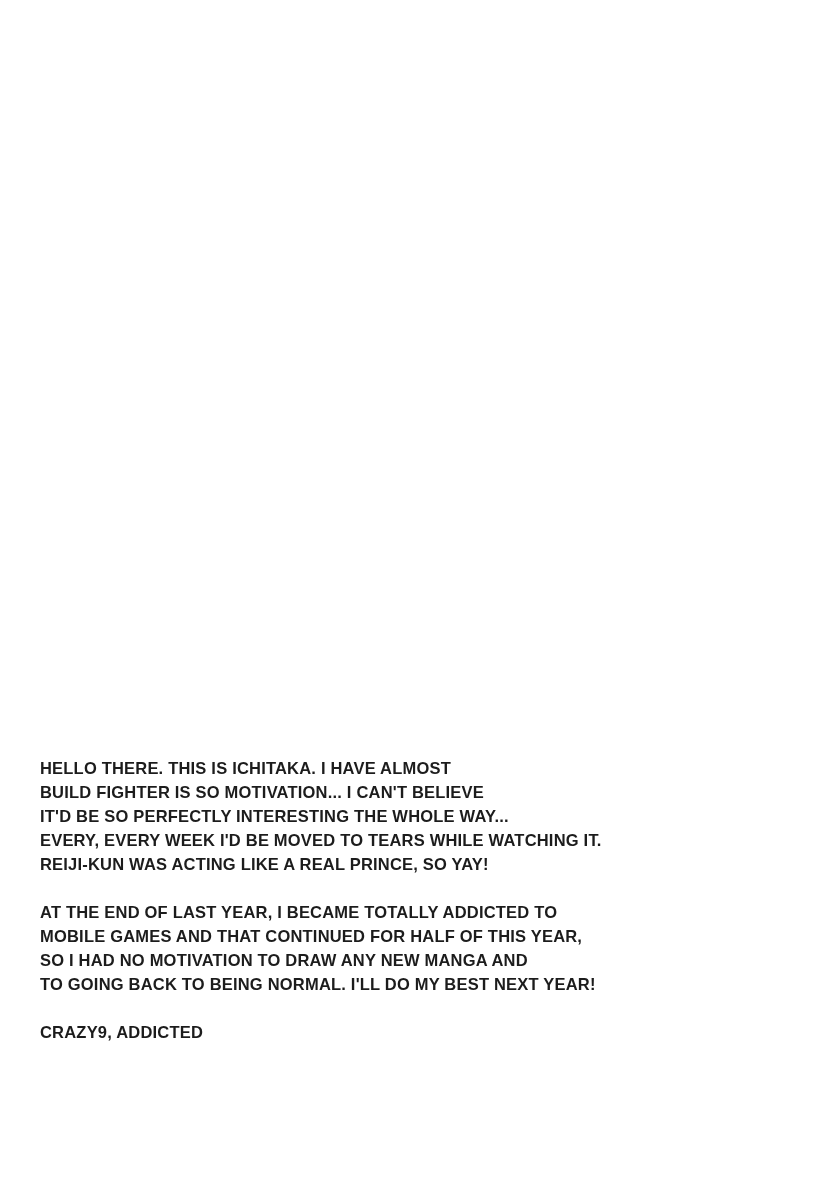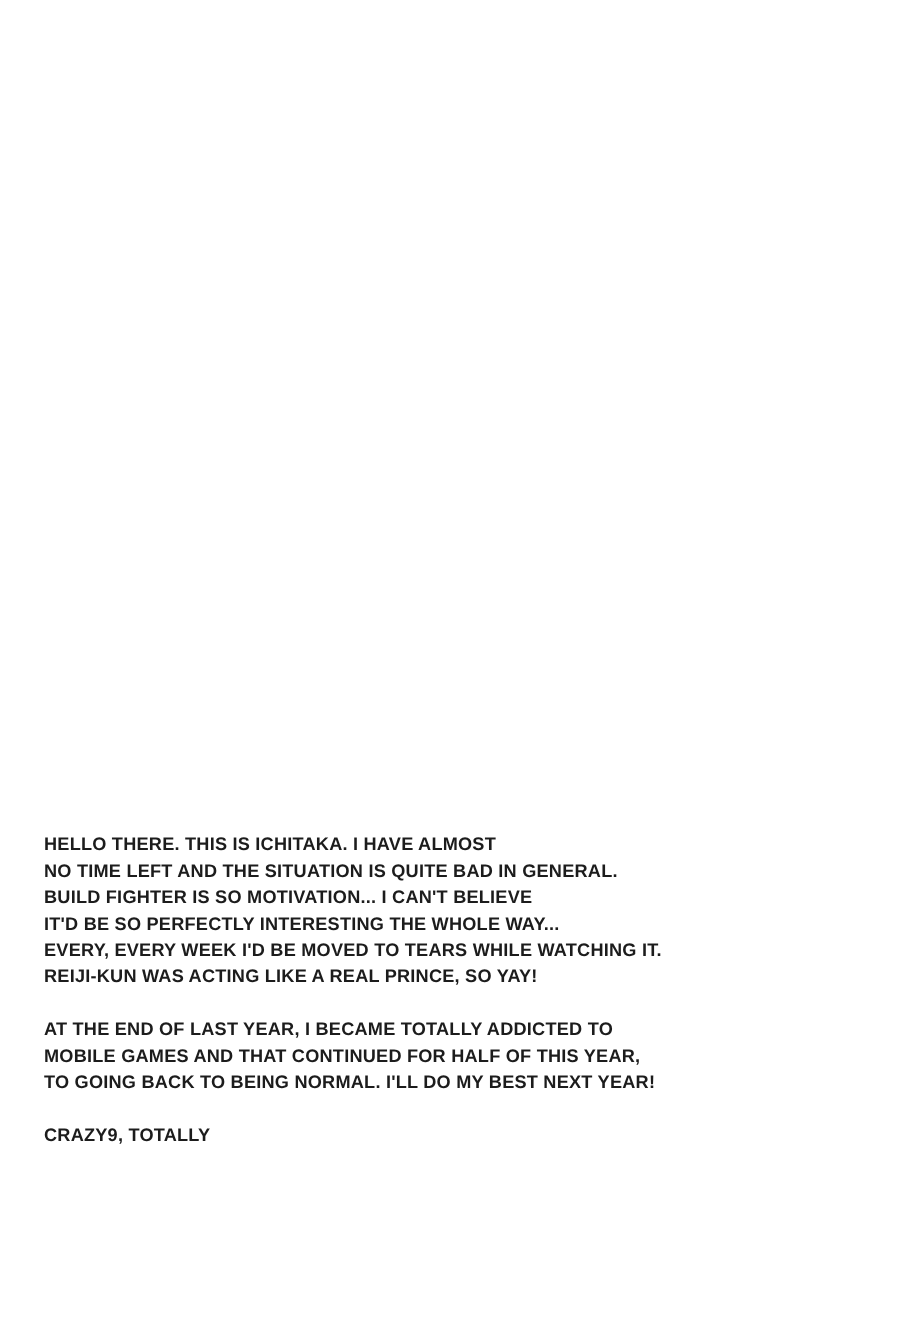--- a/index.html
+++ b/index.html
@@ -43,31 +43,31 @@
   }
 </style>
 </head>
 <body>
 
 <div class="page">
   <div class="afterword">
 
     <div class="paragraph">
       <div class="text-line">HELLO THERE. THIS IS ICHITAKA. I HAVE ALMOST</div>
-      <div class="text-line">NO TIME LEFT AND THE SITUATION IS QUITE BAD IN GENERAL.</div>
       <div class="text-line">BUILD FIGHTER IS SO MOTIVATION... I CAN'T BELIEVE</div>
       <div class="text-line">IT'D BE SO PERFECTLY INTERESTING THE WHOLE WAY...</div>
       <div class="text-line">EVERY, EVERY WEEK I'D BE MOVED TO TEARS WHILE WATCHING IT.</div>
       <div class="text-line">REIJI-KUN WAS ACTING LIKE A REAL PRINCE, SO YAY!</div>
     </div>
 
     <div class="paragraph">
       <div class="text-line">AT THE END OF LAST YEAR, I BECAME TOTALLY ADDICTED TO</div>
       <div class="text-line">MOBILE GAMES AND THAT CONTINUED FOR HALF OF THIS YEAR,</div>
+      <div class="text-line">SO I HAD NO MOTIVATION TO DRAW ANY NEW MANGA AND</div>
       <div class="text-line">TO GOING BACK TO BEING NORMAL. I'LL DO MY BEST NEXT YEAR!</div>
     </div>
 
     <div class="paragraph">
-      <div class="text-line">CRAZY9, TOTALLY</div>
+      <div class="text-line">CRAZY9, ADDICTED</div>
     </div>
 
   </div>
 </div>
 
 </body></html>

